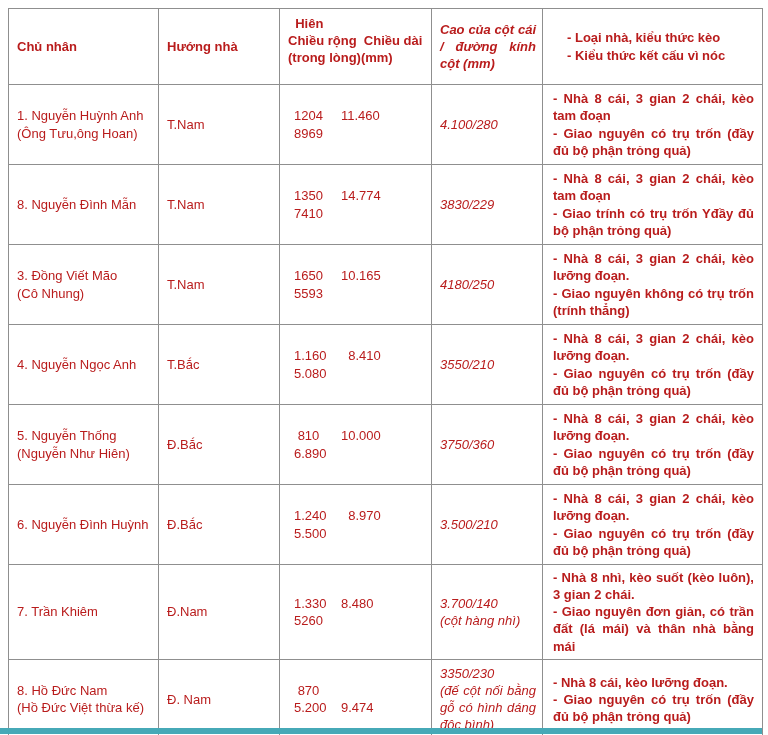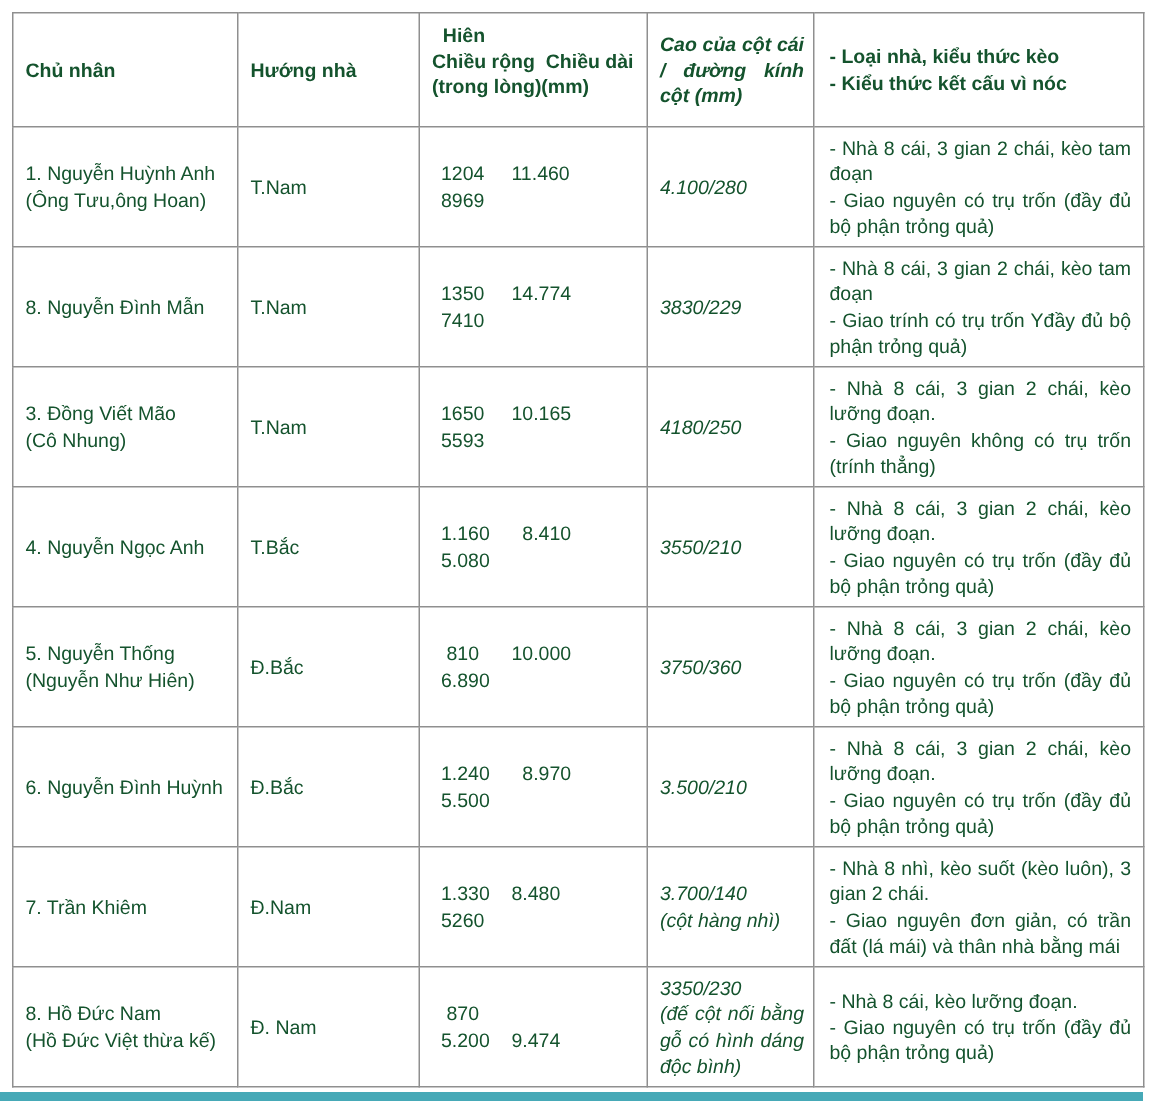--- a/index.html
+++ b/index.html
@@ -17,43 +17,43 @@
     overflow: hidden;
   }
   table.doc-table {
     border-collapse: collapse;
     table-layout: fixed;
     margin: 8px 0 0 8px;
     width: 754px;
   }
   th, td {
     border: 1px solid #8f8f8f;
-    color: #14532d;
+    color: #b91c1c;
     font-size: 13px;
     line-height: 1.32;
     padding: 4px 8px;
     vertical-align: middle;
     overflow: hidden;
     text-align: left;
   }
   thead th {
     font-weight: bold;
     height: 76px;
   }
   tbody td {
     font-weight: normal;
     height: 80px;
   }
   
   .c1 { white-space: pre-wrap; }
   td.c3 { white-space: pre-wrap; padding-left: 14px; margin-top: 18px; }
   th.c3 { white-space: pre-wrap; vertical-align: top; padding-top: 6px; padding-left: 8px; }
   .c4 { text-align: justify; white-space: pre-line; padding-right: 6px; font-style: italic; }
-  th.c5 { white-space: pre-line; padding-left: 10px; }
-  td.c5 { padding-left: 10px; padding-right: 8px; }
+  th.c5 { white-space: pre-line; padding-left: 24px; }
+  td.c5 { padding-left: 10px; padding-right: 8px; font-weight: bold; }
   .type-item { text-align: justify; }
   .bottom-bar {
     position: absolute;
     left: 0;
     bottom: 1px;
     width: 762px;
     height: 6px;
     background: #46a9b7;
   }
 </style>

